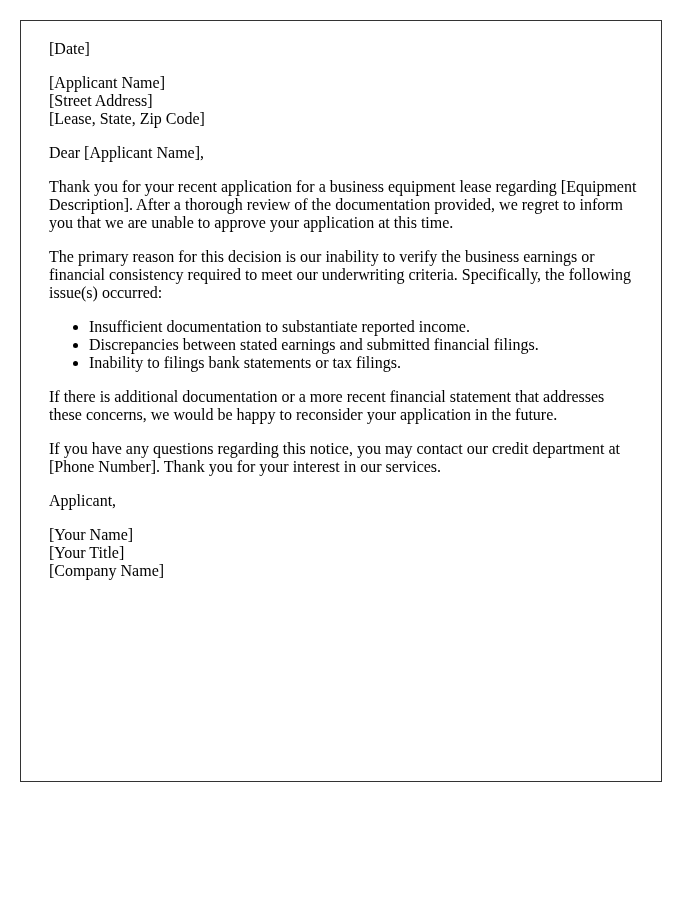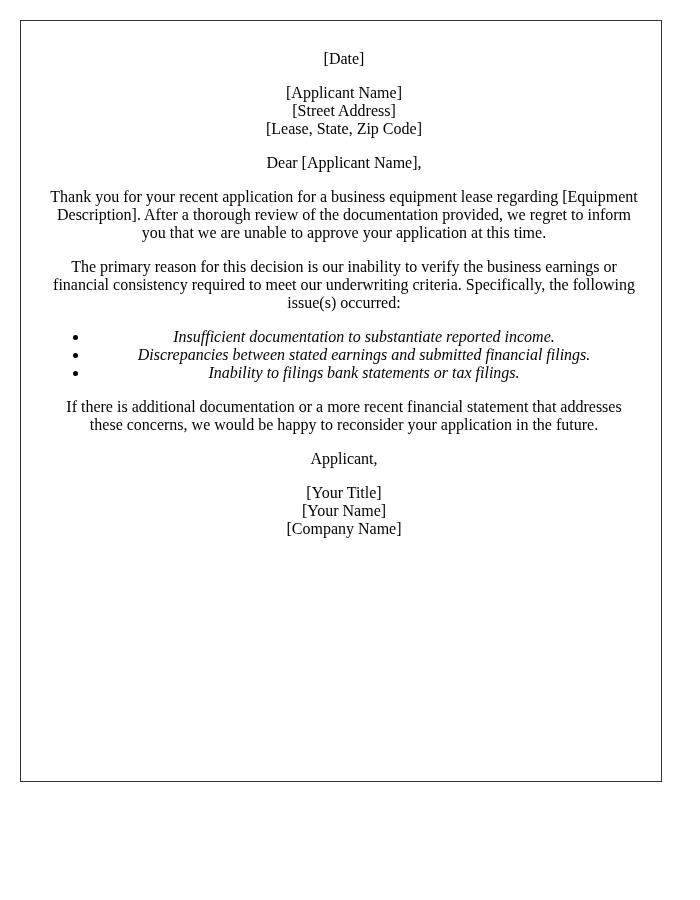--- a/index.html
+++ b/index.html
@@ -21,37 +21,35 @@
       left: 20px;
       top: 20px;
       width: 640px;
       height: 760px;
       border: 1px solid #333333;
       box-sizing: content-box;
     }
     .content {
       position: absolute;
       left: 28px;
-      top: 29px;
+      top: 19px;
       width: 590px;
-      text-align: center;
     }
     p {
       margin: 0 0 16px 0;
     }
     .block-line {
       display: block;
     }
     ul {
       margin: 0 0 16px 0;
       padding-left: 40px;
     }
     ul li {
       margin: 0;
-      font-style: italic;
     }
   </style>
 </head>
 <body>
 
 <div class="letter">
   <div class="content">
 
     <p>[Date]</p>
 
@@ -69,23 +67,24 @@
     <p>The primary reason for this decision is our inability to verify the business earnings or financial consistency required to meet our underwriting criteria. Specifically, the following issue(s) occurred:</p>
 
     <ul>
       <li>Insufficient documentation to substantiate reported income.</li>
       <li>Discrepancies between stated earnings and submitted financial filings.</li>
       <li>Inability to filings bank statements or tax filings.</li>
     </ul>
 
     <p>If there is additional documentation or a more recent financial statement that addresses these concerns, we would be happy to reconsider your application in the future.</p>
 
+    <p>If you have any questions regarding this notice, you may contact our credit department at [Phone Number]. Thank you for your interest in our services.</p>
 
     <p>Applicant,</p>
 
     <p>
+      <span class="block-line">[Your Name]</span>
       <span class="block-line">[Your Title]</span>
-      <span class="block-line">[Your Name]</span>
       <span class="block-line">[Company Name]</span>
     </p>
 
   </div>
 </div>
 
 </body></html>

